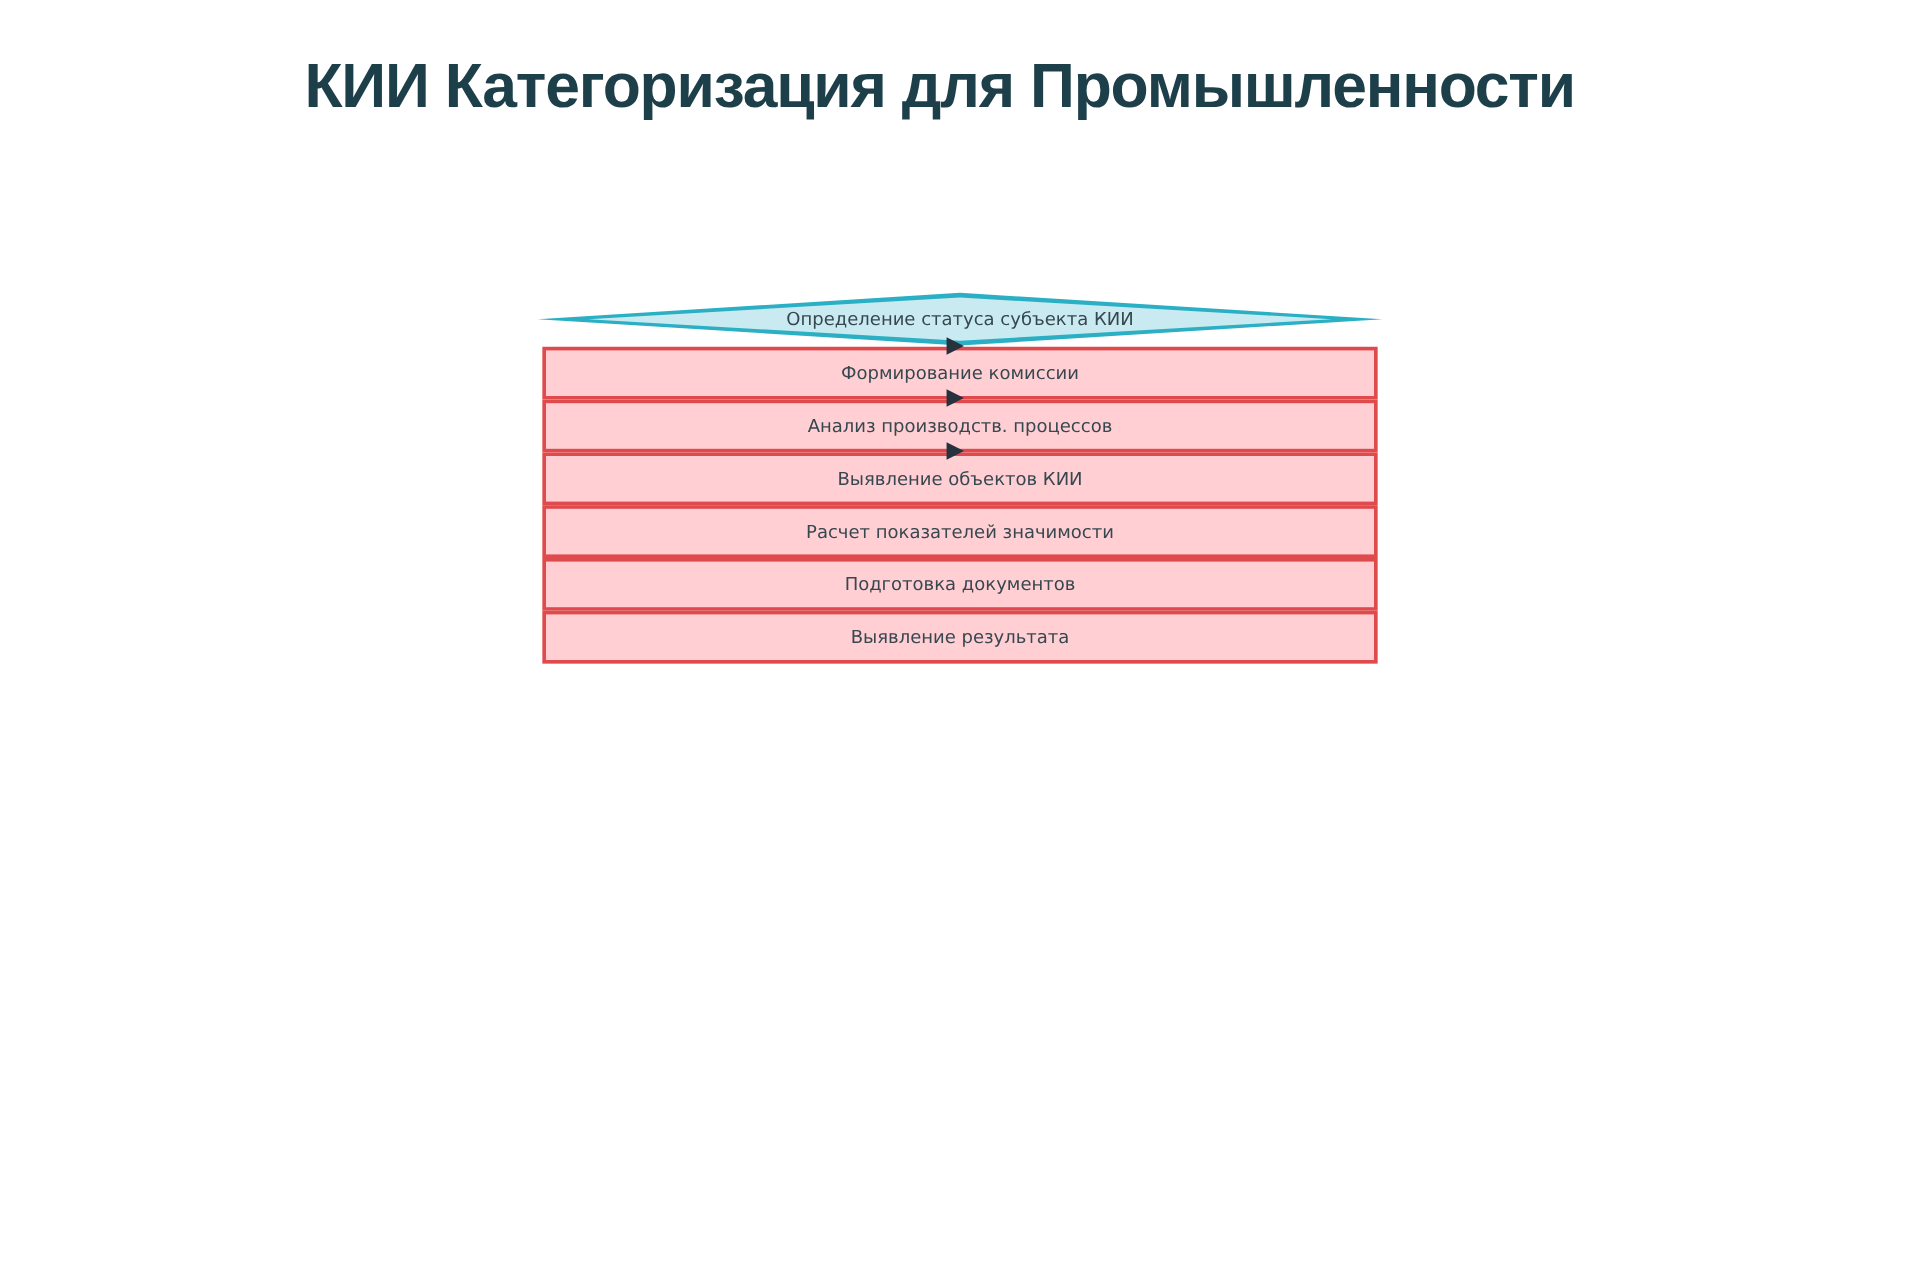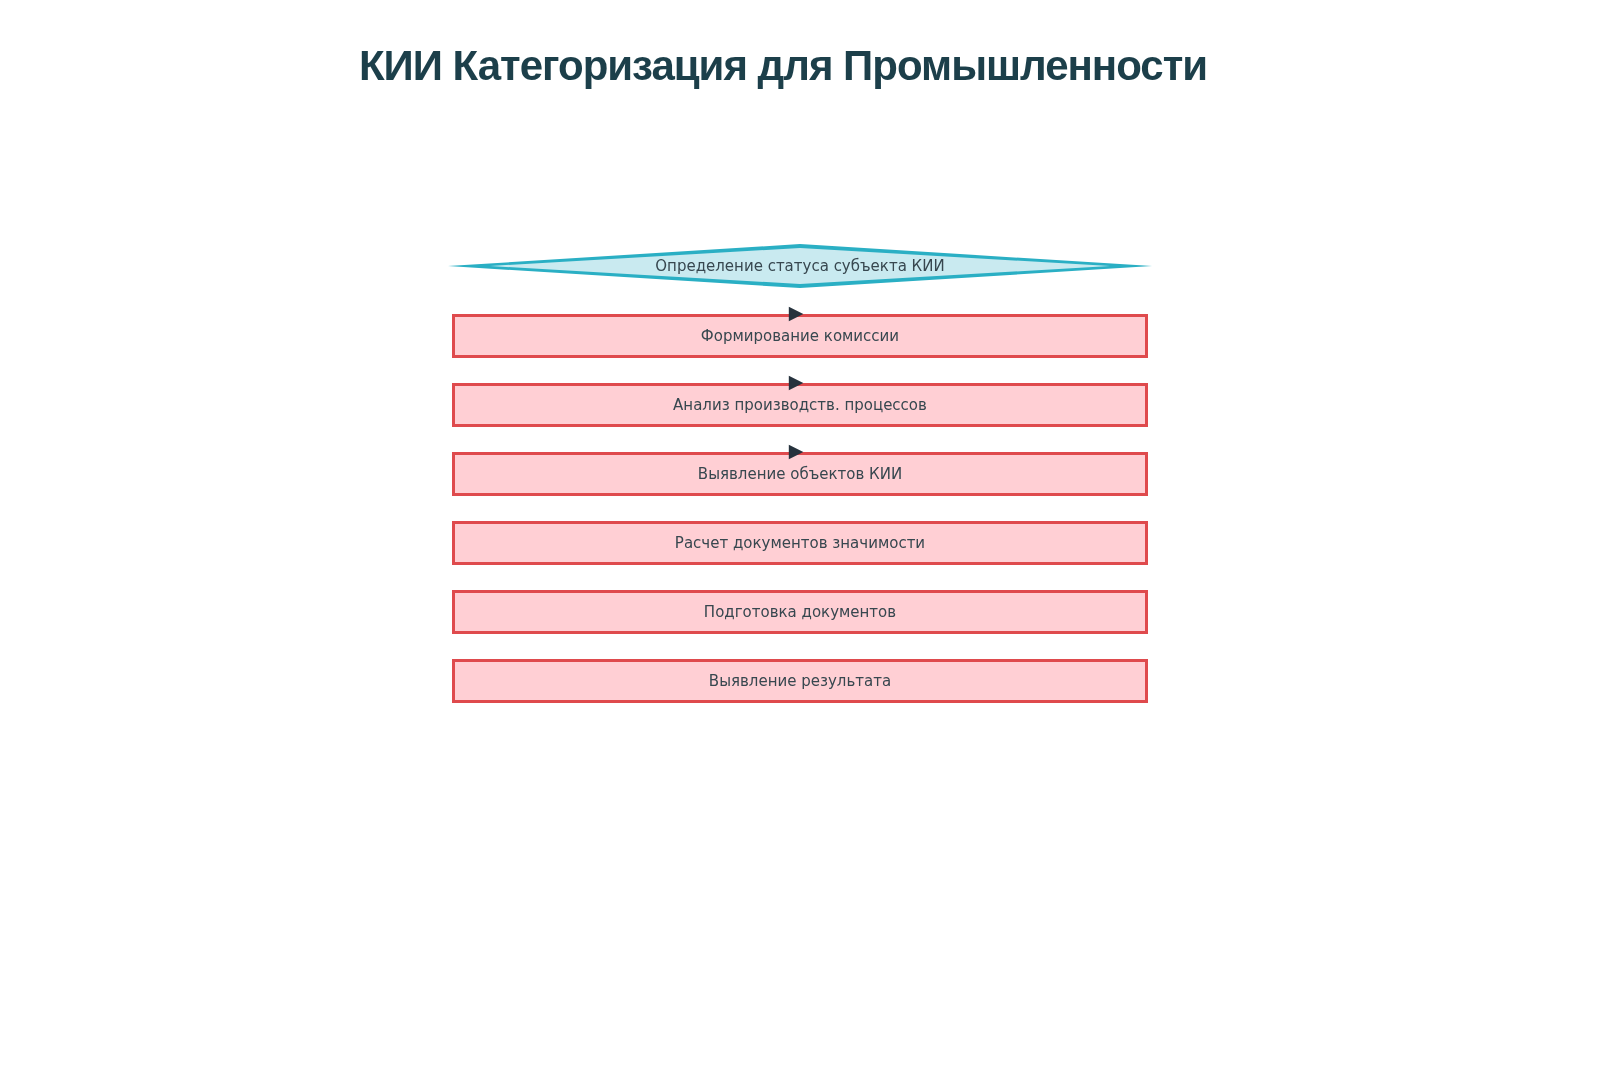--- a/index.html
+++ b/index.html
@@ -16,33 +16,32 @@
   }
   .title {
     position: absolute;
     top: 42px;
     left: 0;
     width: 1566px;
     margin: 0;
     text-align: center;
     font-family: "Liberation Sans", sans-serif;
     font-weight: bold;
-    font-size: 42px;
+    font-size: 52px;
     letter-spacing: -1px;
     color: #1c3f4a;
   }
   .flow {
     position: absolute;
     top: 243px;
     left: 800px;
     transform: translateX(-50%);
     display: flex;
     flex-direction: column;
     align-items: center;
-    row-gap: 25px;
     text-align: right;
   }
   .node {
     position: relative;
     display: flex;
     align-items: center;
     justify-content: center;
     flex: 0 0 auto;
   }
   .process {
@@ -108,21 +107,21 @@
     <span class="node-label">Анализ производств. процессов</span>
   </div>
 
   <div class="node process">
     <span class="arrow">▶</span>
     <span class="node-label">Выявление объектов КИИ</span>
   </div>
 
 
   <div class="node process">
-    <span class="node-label">Расчет документов значимости</span>
+    <span class="node-label">Расчет показателей значимости</span>
   </div>
 
 
   <div class="node process">
     <span class="node-label">Подготовка документов</span>
   </div>
 
 
   <div class="node process">
     <span class="node-label">Выявление результата</span>

